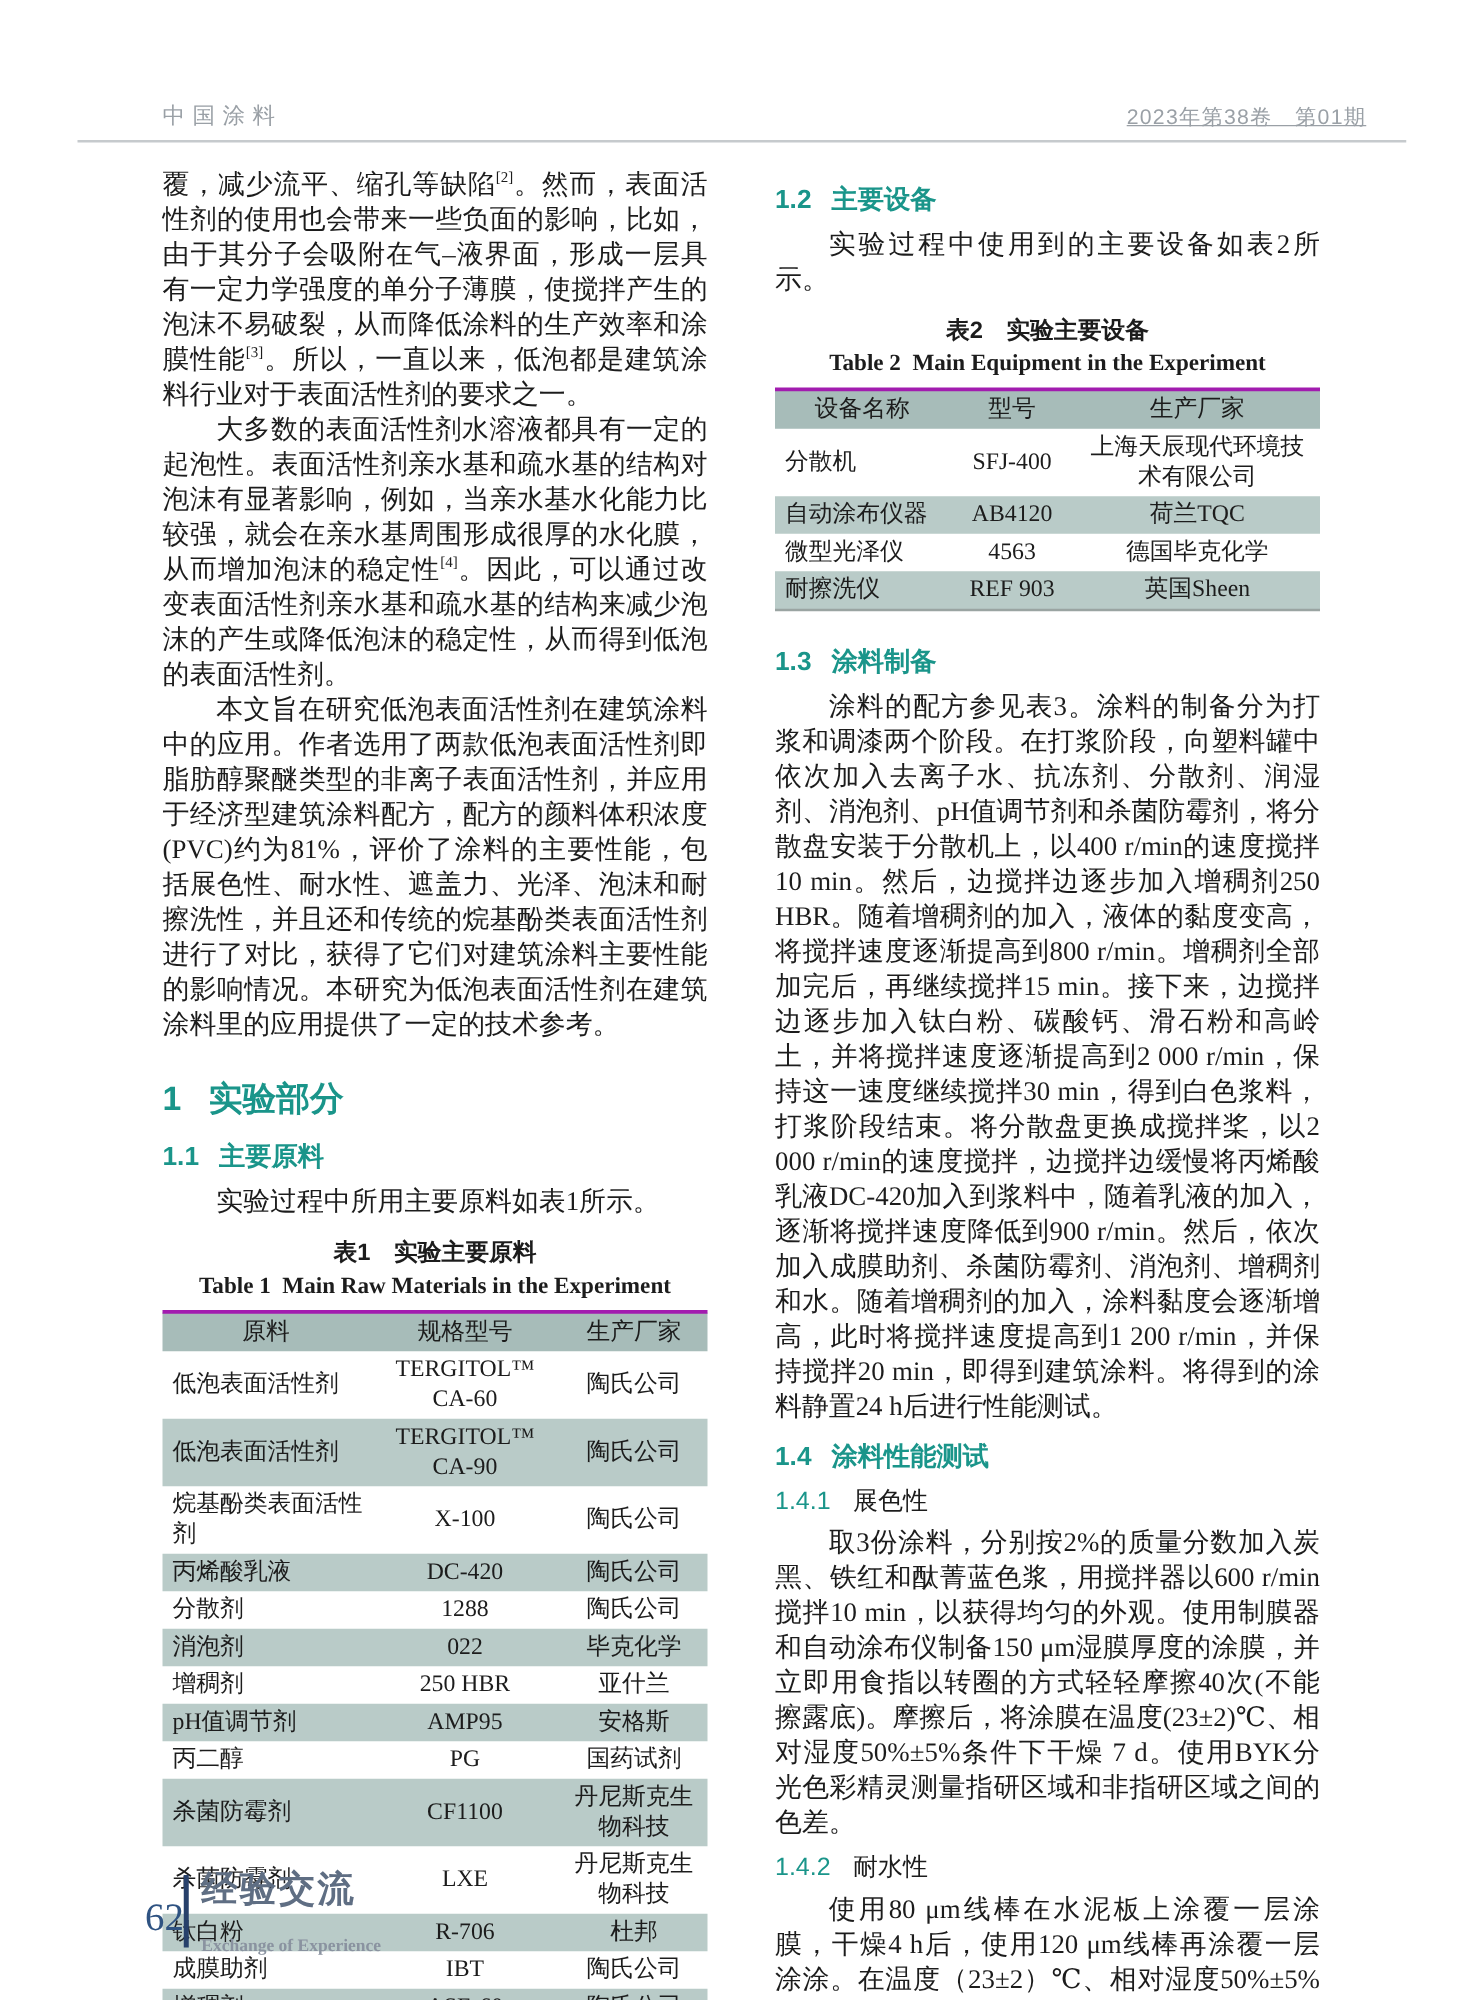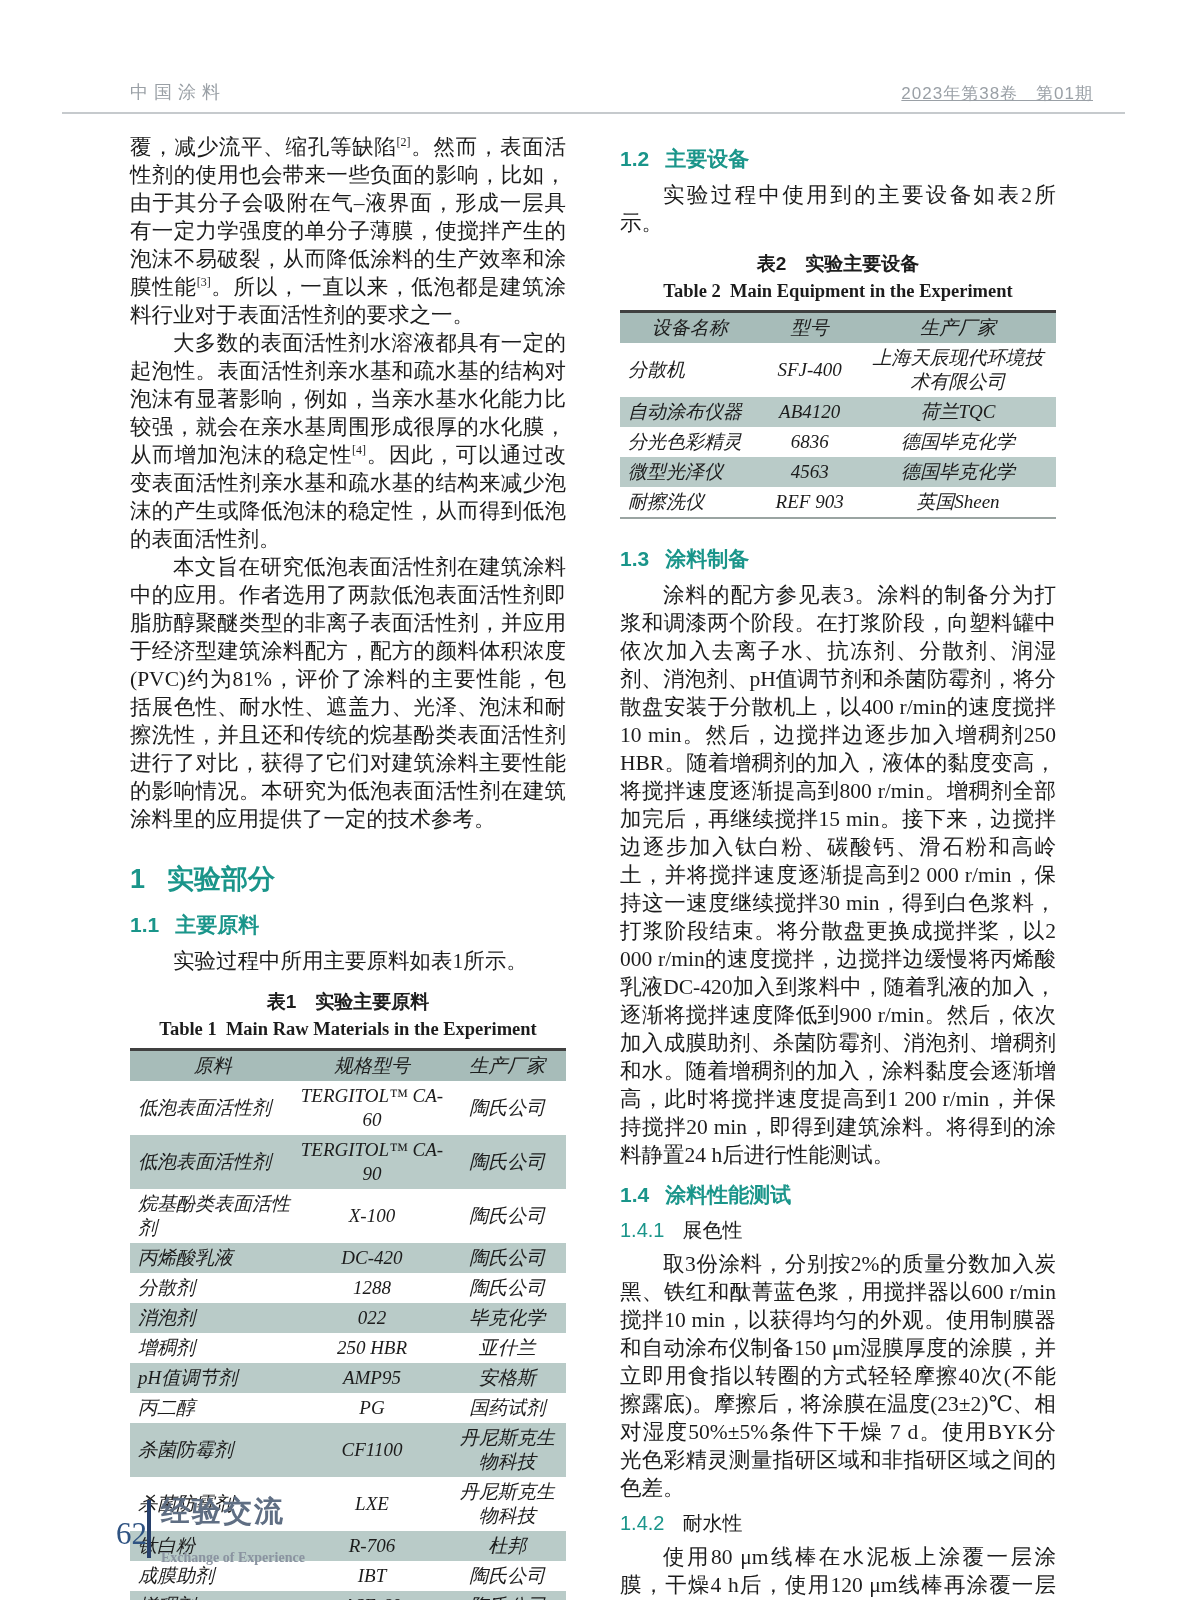--- a/index.html
+++ b/index.html
@@ -42,22 +42,22 @@
   h3.h3{font-family:"Liberation Sans","DejaVu Sans",sans-serif;font-size:20px;font-weight:normal;
         color:var(--ink);margin:8px 0 6px 0;}
   h3.h3 .num{color:var(--accent);margin-right:18px;}
 
   .caption-zh{font-family:"Liberation Sans","DejaVu Sans",sans-serif;font-weight:bold;
               font-size:19px;text-align:center;margin-top:14px;white-space:pre-wrap;}
   .caption-en{font-family:"Liberation Serif","DejaVu Serif",serif;font-weight:bold;
               font-size:18.5px;text-align:center;margin:4px 0 8px 0;white-space:pre-wrap;}
 
   table.data-table{width:100%;border-collapse:collapse;
-                   border-top:3px solid #404040;border-bottom:2px solid #9aa4a2;
-                   font-size:19px;font-style:italic;}
+                   border-top:3px solid #a21caf;border-bottom:2px solid #9aa4a2;
+                   font-size:19px;}
   table.data-table th{background:var(--th-bg);font-weight:normal;}
   table.data-table tbody tr:nth-child(even){background:var(--alt-bg);}
   table.data-table th,table.data-table td{padding:3px 4px;line-height:24px;text-align:center;vertical-align:middle;}
   table.data-table td:first-child{text-align:left;padding-left:8px;}
   table.t1 th:nth-child(1){width:38%;} table.t1 th:nth-child(2){width:35%;} table.t1 th:nth-child(3){width:27%;}
   table.t2 th:nth-child(1){width:32%;} table.t2 th:nth-child(2){width:23%;} table.t2 th:nth-child(3){width:45%;}
 
   
   .page-footer{position:absolute;left:116px;top:1492px;display:flex;align-items:center;}
   .pagenum{font-size:31px;color:var(--footer-blue);font-family:"Liberation Serif","DejaVu Serif",serif;
@@ -201,25 +201,20 @@
               <td>分散机</td>
               <td>SFJ-400</td>
               <td>上海天辰现代环境技术有限公司</td>
             </tr>
             <tr>
               <td>自动涂布仪器</td>
               <td>AB4120</td>
               <td>荷兰TQC</td>
             </tr>
             <tr>
-              <td>分光色彩精灵</td>
-              <td>6836</td>
-              <td>德国毕克化学</td>
-            </tr>
-            <tr>
               <td>微型光泽仪</td>
               <td>4563</td>
               <td>德国毕克化学</td>
             </tr>
             <tr>
               <td>耐擦洗仪</td>
               <td>REF 903</td>
               <td>英国Sheen</td>
             </tr>
           </tbody>

